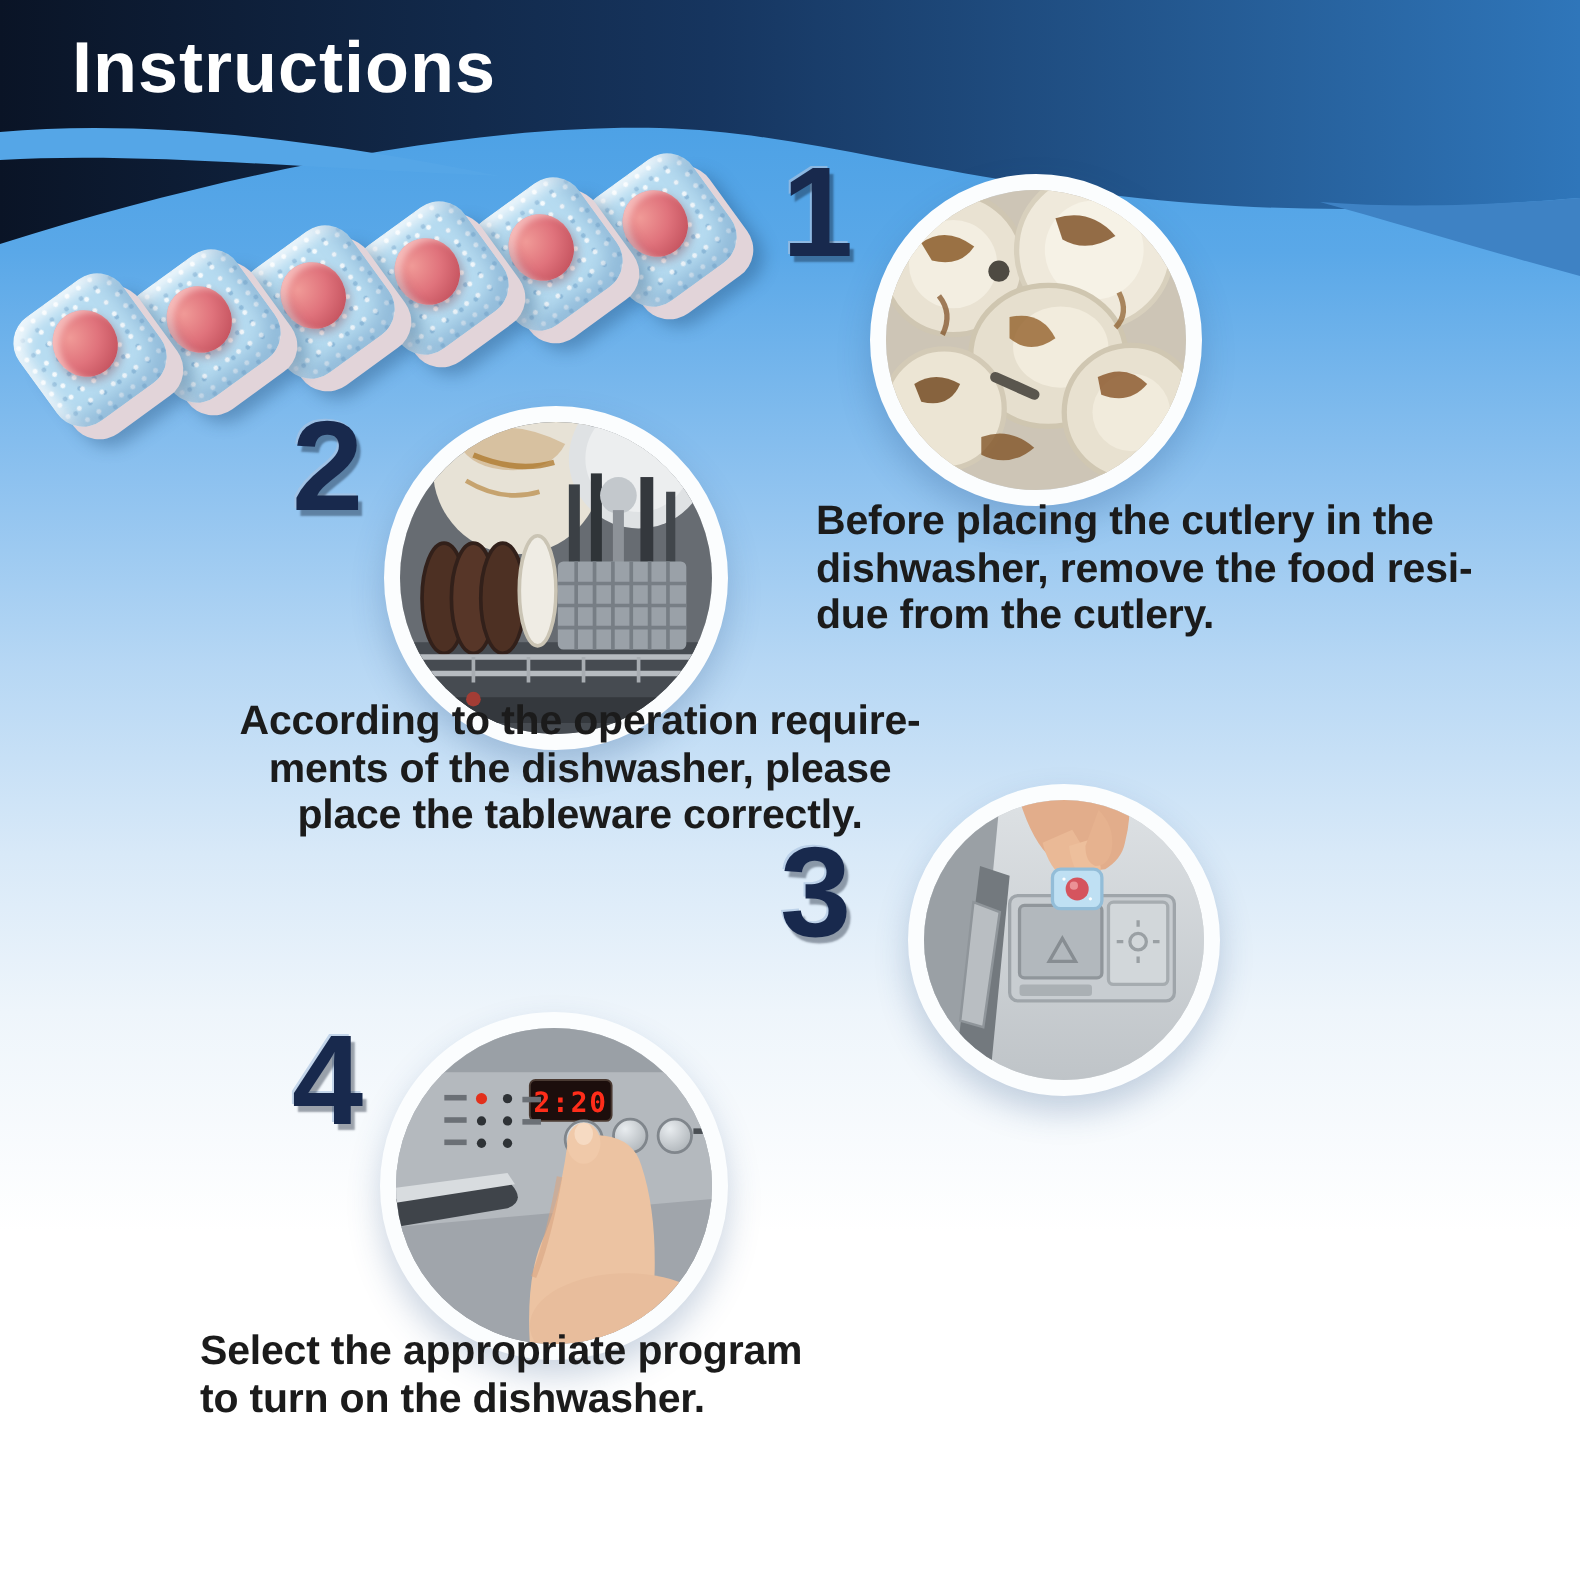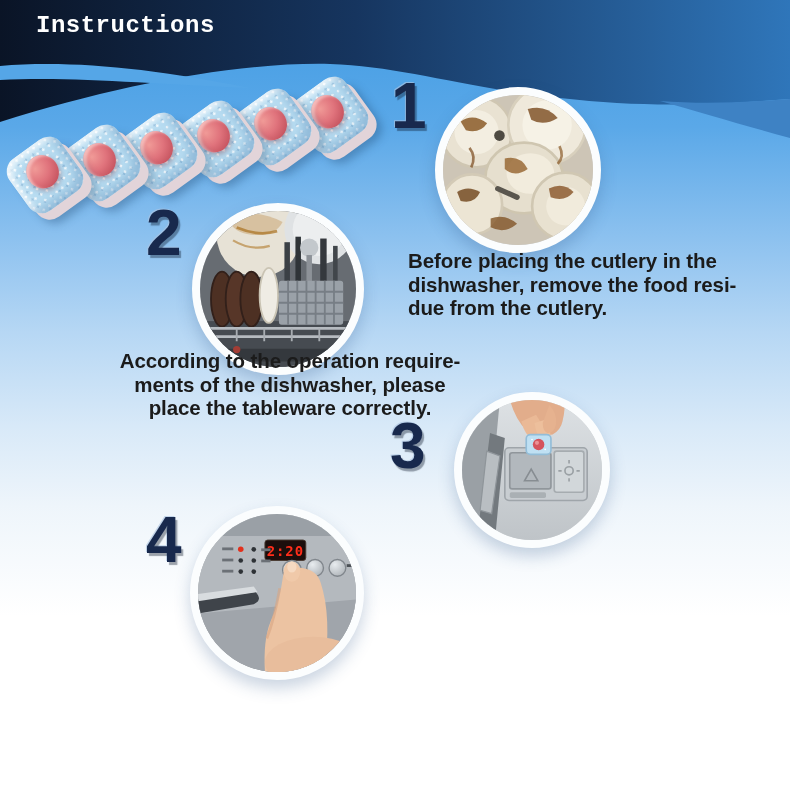--- a/index.html
+++ b/index.html
@@ -4,22 +4,22 @@
 <style>
   html,body{margin:0;padding:0;background:#fff;}
   #canvas{
     position:relative;width:790px;height:790px;overflow:hidden;
     font-family:"Liberation Sans",sans-serif;
     background:linear-gradient(180deg,#4aa0e5 6%,#5aa8e8 16%,#8cc1ef 30%,#b6d7f4 42%,#d8e9f8 54%,#eef5fb 64%,#ffffff 78%,#ffffff 100%);
   }
   .abs{position:absolute;}
   .header-band{left:0;top:0;width:790px;height:210px;}
   .title{
-    left:36px;top:12px;color:#ffffff;font-size:24px;font-weight:700;
-    letter-spacing:.5px;margin:0;line-height:1.2;font-family:Liberation Mono, monospace;
+    left:36px;top:12px;color:#ffffff;font-size:36px;font-weight:700;
+    letter-spacing:.5px;margin:0;line-height:1.2;
   }
   
   .tablet{width:64px;height:64px;transform:rotate(-36deg);}
   .tablet .base{
     position:absolute;inset:0;border-radius:16px;background:#e2d4d9;
     transform:translate(3px,10px);
     box-shadow:2px 6px 8px rgba(30,70,110,.35);
   }
   .tablet .topface{
     position:absolute;inset:0;border-radius:16px;background:#b7dcf1;
@@ -245,14 +245,16 @@
       <rect x="160" y="28" width="8" height="3" fill="#4a4f54"></rect>
       <rect x="160" y="54" width="8" height="3" fill="#4a4f54"></rect>
       <circle cx="101" cy="60" r="10" fill="url(#gbtn)" stroke="#80868c" stroke-width="1.5"></circle>
       <path d="M92,64 q-4,30 -14,52 q-8,20 -6,54 h64 q8,-60 -4,-96 q-4,-14 -20,-16 q-16,-2 -20,6 z" fill="#ecc3a2"></path>
       <ellipse cx="124" cy="160" rx="52" ry="28" fill="#e8bd9c"></ellipse>
       <ellipse cx="101" cy="62" rx="9" ry="11" fill="#f0c9a9"></ellipse>
       <ellipse cx="101" cy="57" rx="5" ry="6" fill="#f6dcc4" opacity=".9"></ellipse>
       <path d="M88,80 q-6,34 -14,54" stroke="#d8a582" stroke-width="3" fill="none" opacity=".6"></path>
     </svg>
   </div>
+  <p class="abs caption" id="cap-4">Select the appropriate program
+to turn on the dishwasher.</p>
 
 </div>
 
 </body></html>

